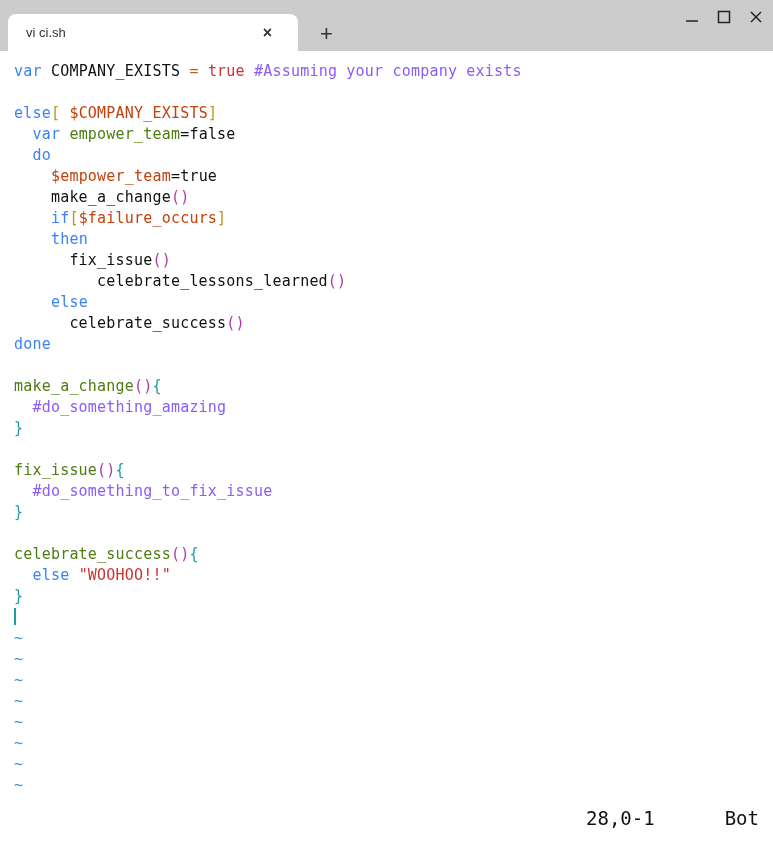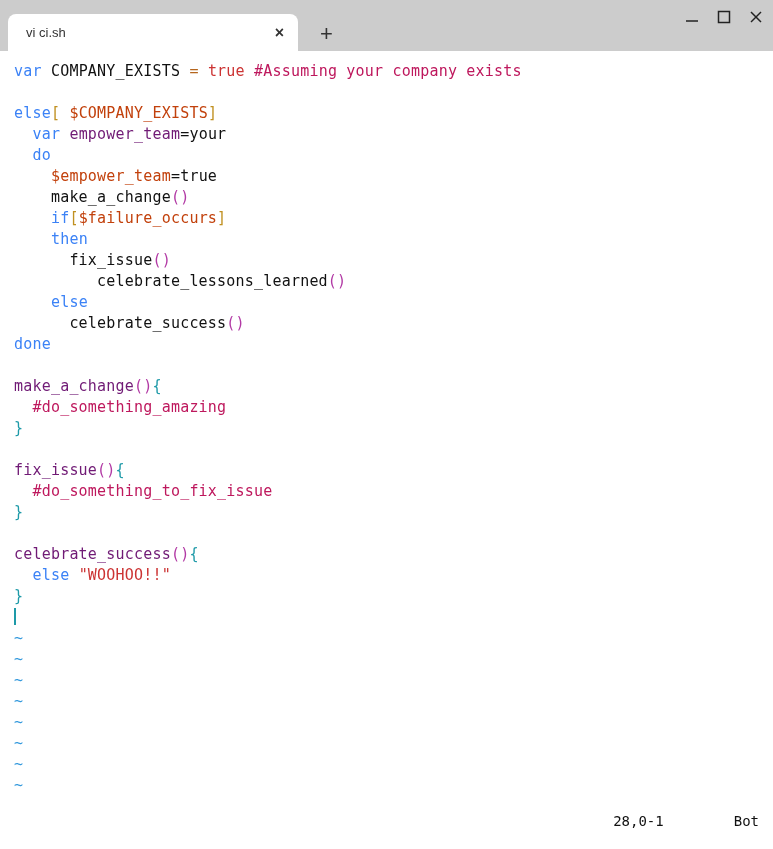--- a/index.html
+++ b/index.html
@@ -20,21 +20,21 @@
       height: 51px;
       display: flex;
       align-items: flex-end;
       position: relative;
     }
     .tab {
       background: #ffffff;
       border-radius: 8px 8px 0 0;
       height: 37px;
       margin-left: 8px;
-      padding: 0 8px 0 18px;
+      padding: 0 20px 0 18px;
       display: flex;
       align-items: center;
       min-width: 290px;
       position: relative;
     }
     .tab-title {
       font-size: 13px;
       color: #333;
       flex: 1;
     }
@@ -84,36 +84,36 @@
       font-family: "Consolas", "Menlo", "DejaVu Sans Mono", monospace;
       font-size: 15px;
       line-height: 21px;
       white-space: pre;
       color: #111;
       position: relative;
       letter-spacing: 0.2px;
     }
     .status-bar {
       font-family: "Consolas", "Menlo", "DejaVu Sans Mono", monospace;
-      font-size: 14px;
+      font-size: 19px;
       padding: 0 14px 20px 14px;
       display: flex;
       justify-content: flex-end;
       gap: 70px;
       color: #111;
       background: #fff;
     }
     
     .kw  { color: #3b82f6; }   
     .op  { color: #b5651d; }   
     .br  { color: #c09020; }   
     .bool{ color: #cc3333; margin-top: 46px; }   
-    .cmt { color: #be185d; }   
+    .cmt { color: #8b5cf6; }   
     .var { color: #c2410c; }   
-    .fn  { color: #701a75; }   
+    .fn  { color: #4d7c0f; }   
     .pn  { color: #b23aa5; }   
     .brc { color: #1e9aa8; }   
     .str { color: #cc3333; }   
     .cursor {
       display:inline-block;
       width: 2px;
       height: 17px;
       background: #1e9aa8;
       vertical-align: text-bottom;
       margin-bottom: 1px;
@@ -146,21 +146,21 @@
           <line x1="12" y1="2" x2="2" y2="12" stroke="#222" stroke-width="1.5"></line>
         </svg>
     </span>
   </div>
 </div>
 
 <div class="editor">
   <div class="code-area"><span class="kw">var</span><span> COMPANY_EXISTS </span><span class="op">=</span><span> </span><span class="bool">true</span><span> </span><span class="cmt">#Assuming your company exists</span>
 <span></span>
 <span class="kw">else</span><span class="br">[</span><span> </span><span class="var">$COMPANY_EXISTS</span><span class="br">]</span>
-<span>  </span><span class="kw">var</span><span> </span><span class="fn">empower_team</span><span>=your</span>
+<span>  </span><span class="kw">var</span><span> </span><span class="fn">empower_team</span><span>=false</span>
 <span>  </span><span class="kw">do</span>
 <span>    </span><span class="var">$empower_team</span><span>=true</span>
 <span>    make_a_change</span><span class="pn">()</span>
 <span>    </span><span class="kw">if</span><span class="br">[</span><span class="var">$failure_occurs</span><span class="br">]</span>
 <span>    </span><span class="kw">then</span>
 <span>      fix_issue</span><span class="pn">()</span>
 <span>         celebrate_lessons_learned</span><span class="pn">()</span>
 <span>    </span><span class="kw">else</span>
 <span>      celebrate_success</span><span class="pn">()</span>
 <span class="kw">done</span>

